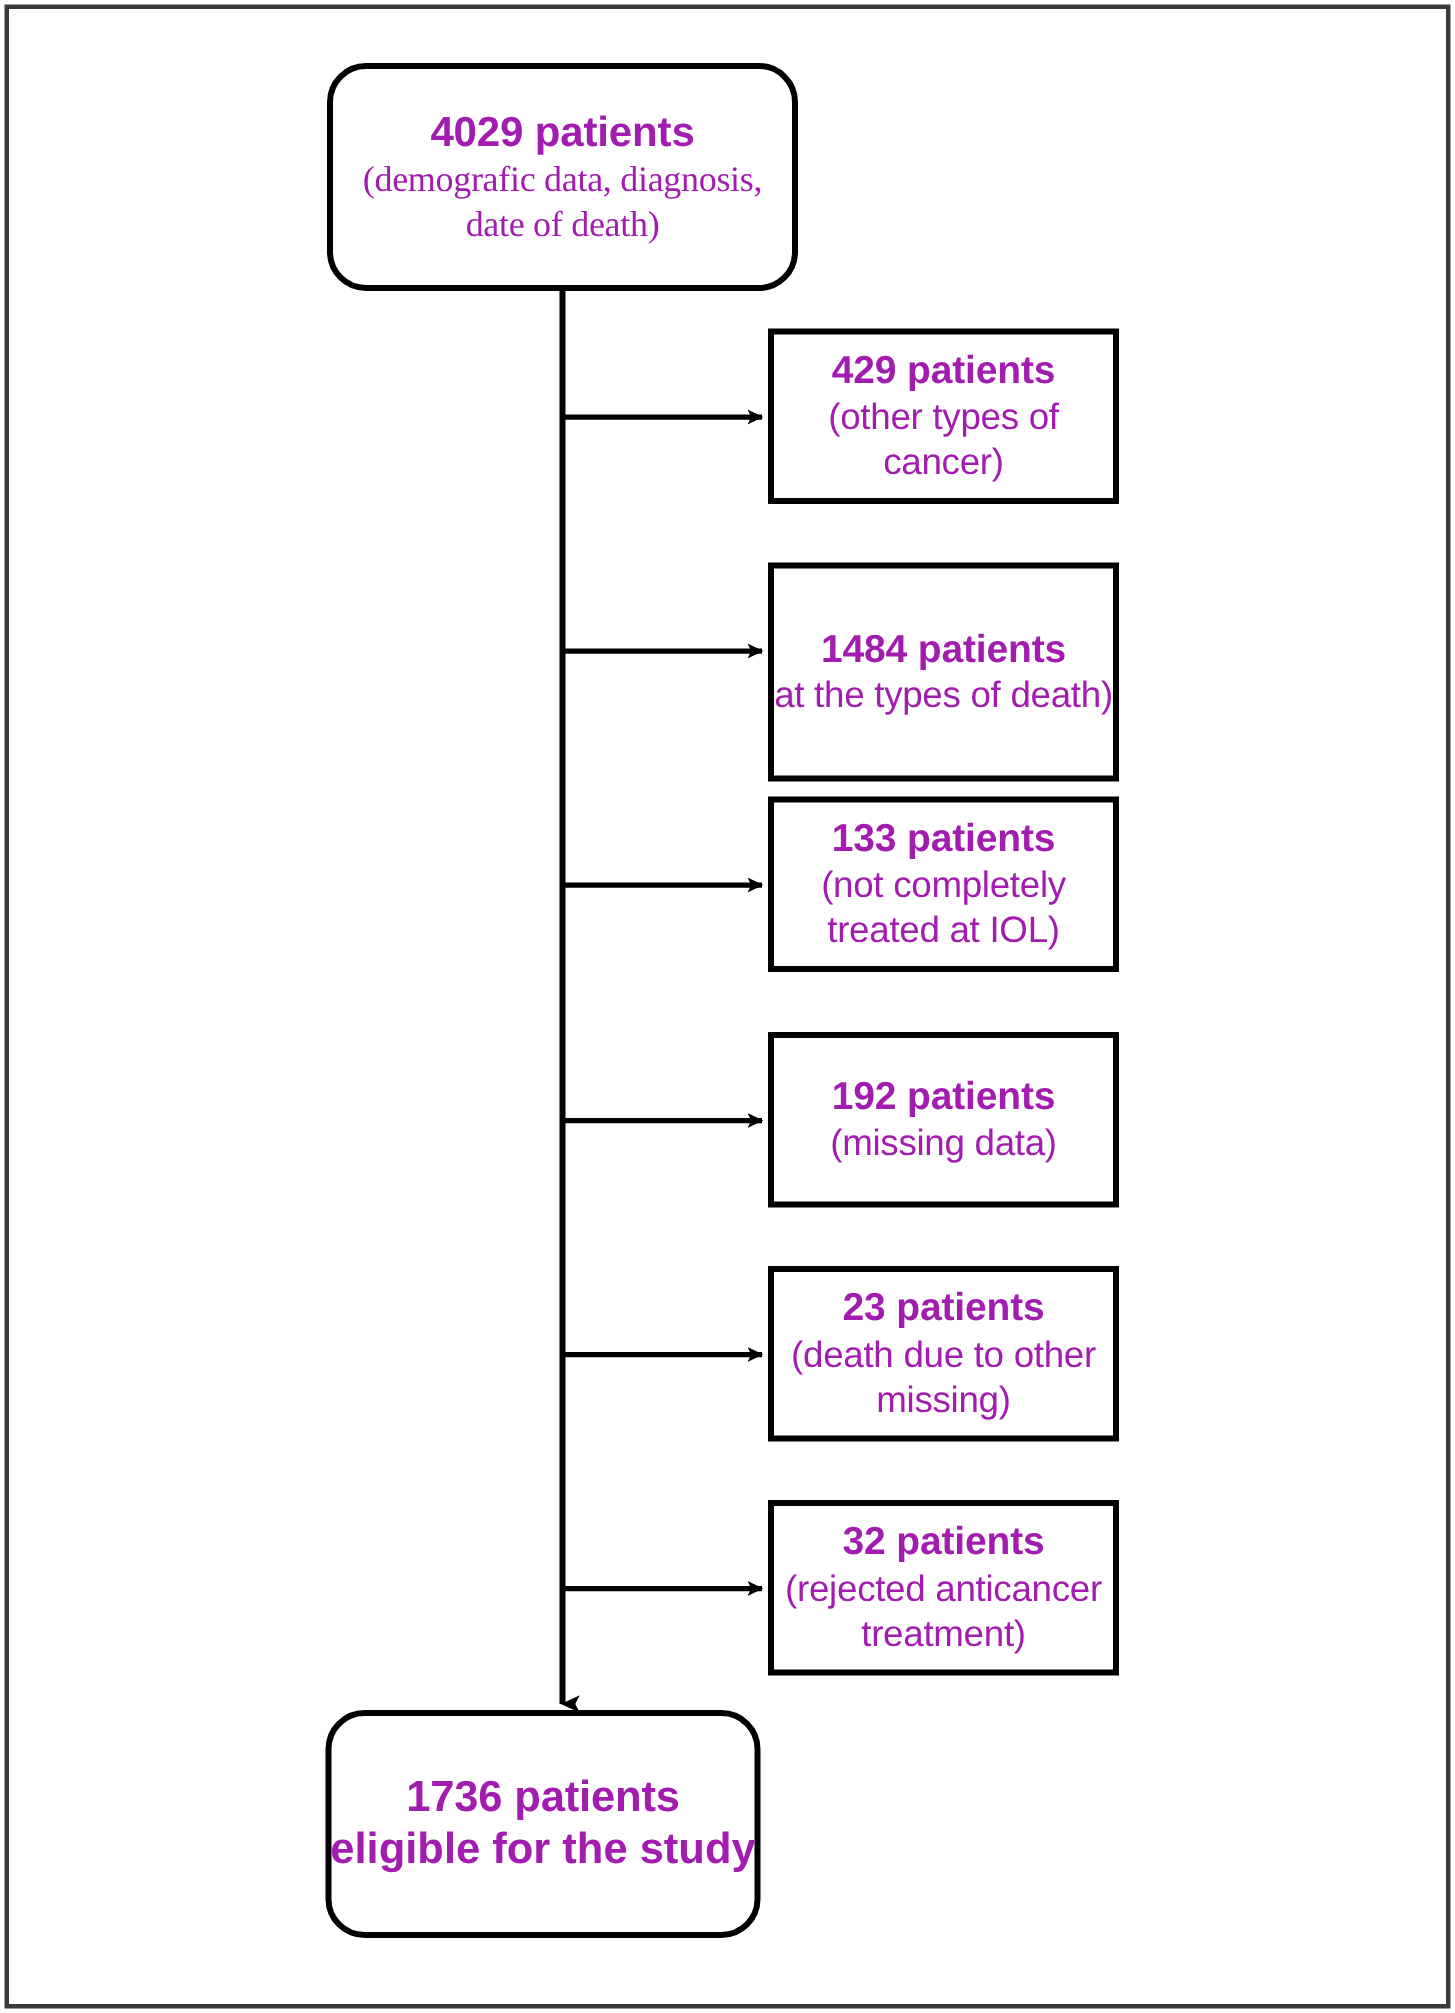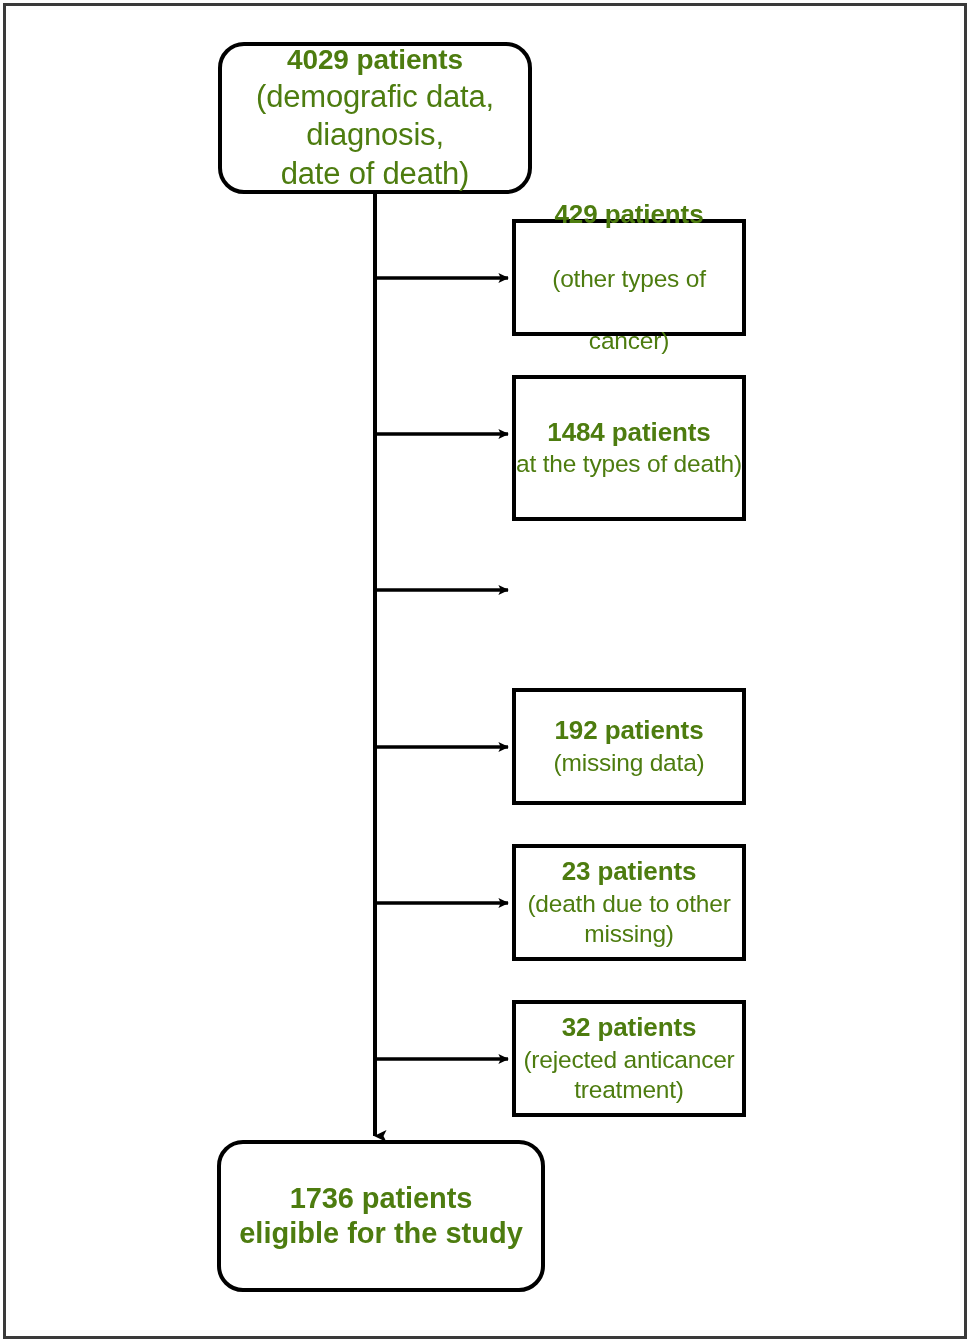--- a/index.html
+++ b/index.html
@@ -45,21 +45,21 @@
   .node {
     position: absolute;
     box-sizing: border-box;
     background: #ffffff;
     border: 4px solid #000000;
     display: flex;
     flex-direction: column;
     align-items: center;
     justify-content: center;
     text-align: center;
-    color: #4d7c0f;
+    color: #a21caf;
     line-height: 1.22;
   }
   .node.rounded {
     border-radius: 26px;
   }
 
   .node .title {
     font-weight: bold;
     font-size: 27px;
     letter-spacing: -0.1px;
@@ -75,21 +75,21 @@
   
   .node.terminal .title,
   .node.terminal .title2 {
     font-weight: bold;
     font-size: 29px;
     white-space: nowrap;
   }
 
   
   #node-start .title { font-size: 28px; }
-  #node-start .subtitle { font-size: 31px; line-height: 1.24; }
+  #node-start .subtitle { font-size: 24px; line-height: 1.24; font-family: Liberation Serif, serif; }
 
   .excl .title { font-size: 26px; }
   .excl .subtitle { font-size: 24.5px; line-height: 1.22; }
 </style>
 </head>
 <body>
 
 <div id="canvas">
 
   <div class="figure-frame"></div>
@@ -113,47 +113,52 @@
     <line x1="375" y1="903" x2="508" y2="903" stroke="#000000" stroke-width="3.5" marker-end="url(#arrowRight)"></line>
     <line x1="375" y1="1059" x2="508" y2="1059" stroke="#000000" stroke-width="3.5" marker-end="url(#arrowRight)"></line>
   </svg>
 
   <div class="node rounded" id="node-start" style="left:218px; top:42px; width:314px; height:152px;">
     <div class="title">4029 patients</div>
     <div class="subtitle">(demografic data, diagnosis,</div>
     <div class="subtitle" style="margin-top:0;text-align:right;">date of death)</div>
   </div>
 
-  <div class="node excl" style="left:512px; top:219px; width:234px; height:117px;gap:32px;">
+  <div class="node excl" style="left:512px; top:219px; width:234px; height:117px;">
     <div class="title">429 patients</div>
     <div class="subtitle">(other types of</div>
     <div class="subtitle" style="margin-top:0;">cancer)</div>
   </div>
 
   <div class="node excl" style="left:512px; top:375px; width:234px; height:146px;">
     <div class="title">1484 patients</div>
     <div class="subtitle" style="margin-top:0;">at the types of death)</div>
   </div>
 
+  <div class="node excl" style="left:512px; top:531px; width:234px; height:117px;">
+    <div class="title">133 patients</div>
+    <div class="subtitle">(not completely</div>
+    <div class="subtitle" style="margin-top:0;">treated at IOL)</div>
+  </div>
 
   <div class="node excl" style="left:512px; top:688px; width:234px; height:117px;text-align:center;">
     <div class="title">192 patients</div>
     <div class="subtitle">(missing data)</div>
   </div>
 
   <div class="node excl" style="left:512px; top:844px; width:234px; height:117px;">
     <div class="title">23 patients</div>
     <div class="subtitle">(death due to other</div>
     <div class="subtitle" style="margin-top:0;">missing)</div>
   </div>
 
   <div class="node excl" style="left:512px; top:1000px; width:234px; height:117px;">
     <div class="title">32 patients</div>
     <div class="subtitle">(rejected anticancer</div>
     <div class="subtitle" style="margin-top:0;">treatment)</div>
   </div>
 
-  <div class="node rounded terminal" style="left:217px; top:1140px; width:328px; height:152px;">
+  <div class="node rounded terminal" style="left:217px; top:1140px; width:290px; height:152px;">
     <div class="title">1736 patients</div>
     <div class="title2">eligible for the study</div>
   </div>
 
 </div>
 
 </body></html>

